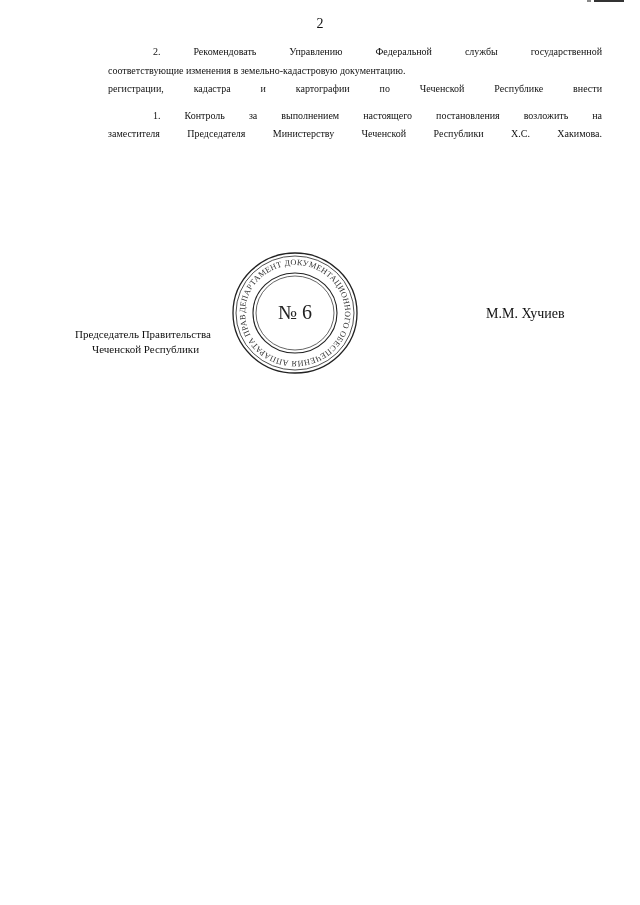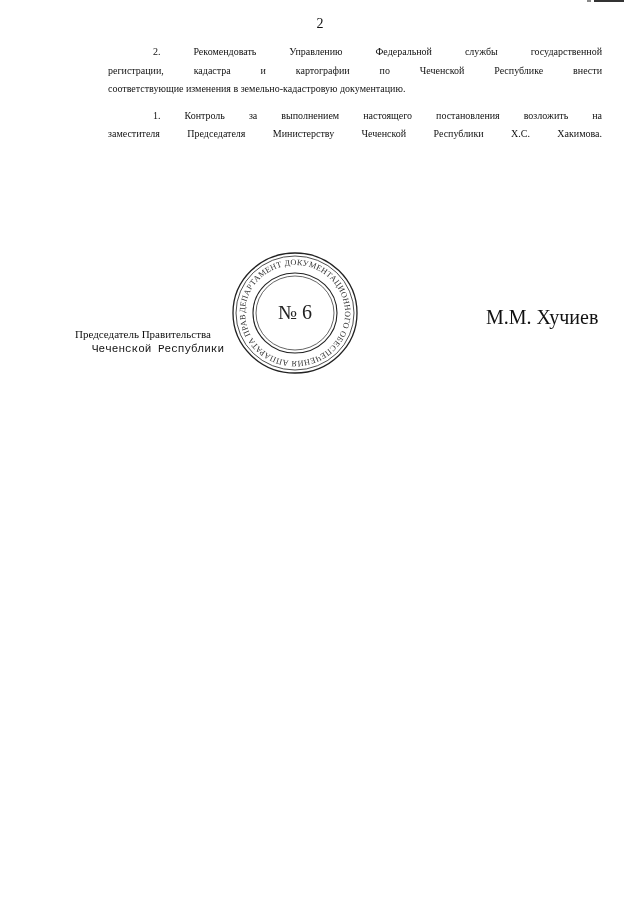--- a/index.html
+++ b/index.html
@@ -69,47 +69,47 @@
     }
     .signature-block {
       position: absolute;
       top: 298px;
       left: 75px;
       font-size: 11px;
       line-height: 15px;
       margin-top: 29px;
     }
     .sig-title-1 { display: block; }
-    .sig-title-2 { display: block; padding-left: 17px; font-family: Liberation Mono, monospace; }
+    .sig-title-2 { display: block; padding-left: 17px; }
     .sig-name {
       position: absolute;
       top: 306px;
       left: 486px;
-      font-size: 20px;
+      font-size: 14px;
     }
     .stamp {
       position: absolute;
       left: 230px;
       top: 250px;
       width: 130px;
       height: 126px;
     }
   </style>
 </head>
 <body>
 
 <div class="corner-mark"></div>
 
 <div class="page-number">2</div>
 
 <div class="body-text" style="top:43px;">
   <p class="para">
     <span class="line first">2. Рекомендовать Управлению Федеральной службы государственной</span>
+    <span class="line last">соответствующие изменения в земельно-кадастровую документацию.</span>
     <span class="line">регистрации, кадастра и картографии по Чеченской Республике внести</span>
-    <span class="line last">соответствующие изменения в земельно-кадастровую документацию.</span>
   </p>
   <p class="para">
     <span class="line first">1. Контроль за выполнением настоящего постановления возложить на</span>
     <span class="line last" style="text-align-last:justify;">заместителя Председателя Министерству Чеченской Республики Х.С. Хакимова.</span>
   </p>
   <p class="para">
   </p>
 </div>
 
 <div class="signature-block">

